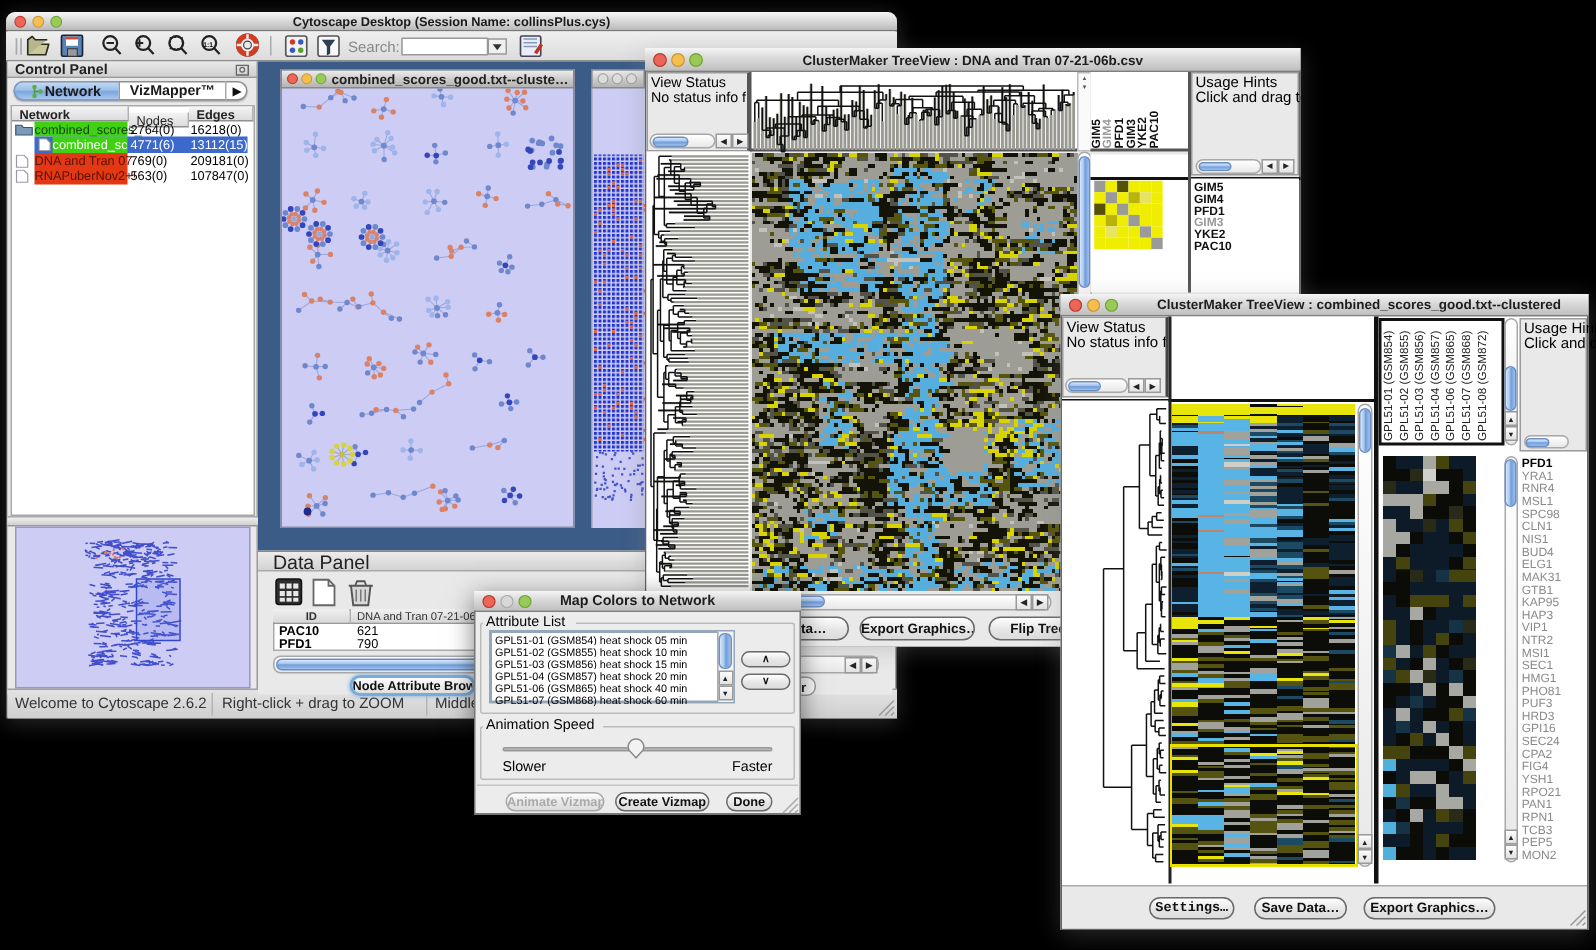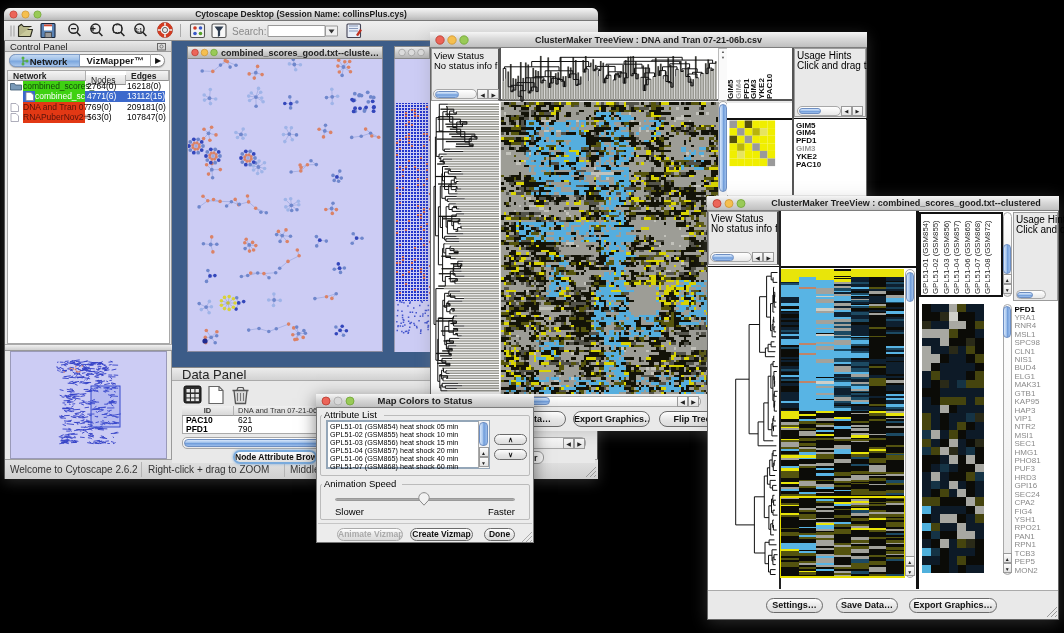--- a/index.html
+++ b/index.html
@@ -61,21 +61,21 @@
  <path d="M210.5 26.5h9l-3.4 4.5v4.8l-2.2 1.2v-6z" fill="#2f3e52"></path>
  <text x="228" y="34.5" font-size="10" fill="#888">Search:</text>
  <rect x="264" y="25.5" width="57" height="11" fill="#fff" stroke="#999" stroke-width="1"></rect>
  <rect x="321.5" y="26" width="12" height="10" fill="#f0f0f0" stroke="#999" stroke-width="1"></rect>
  <path d="M324.5 29.5h6l-3 4z" fill="#333"></path>
  <rect x="343" y="24" width="13.5" height="13.5" rx="1" fill="#e8eef8" stroke="#445" stroke-width="1.1"></rect>
  <path d="M345 26h9M345 28.5h9M345 31h9" stroke="#8899bb" stroke-width="1"></path>
  <path d="M352 35l4-6 2 1.2-4 6z" fill="#c03020"></path>
 </g>
   </svg>
-<div style="left:5px;top:41px;width:167px;height:11px;background:linear-gradient(#e9e9e9,#cfcfcf);border-bottom:1px solid #9a9a9a;border-right:1px solid #9a9a9a;font-size:9.5px;font-weight:normal;color:#222;padding-left:5px;line-height:11px">Control Panel</div>
+<div style="left:5px;top:41px;width:167px;height:11px;background:linear-gradient(#e9e9e9,#cfcfcf);border-bottom:1px solid #9a9a9a;border-right:1px solid #9a9a9a;font-size:9.5px;font-weight:bold;color:#222;padding-left:5px;line-height:11px">Control Panel</div>
 <svg style="left:157px;top:43px" width="10" height="8">
     <rect x="0.5" y="0.5" width="8" height="6.5" fill="none" stroke="#666" stroke-width="1"></rect>
     <circle cx="4.5" cy="3.5" r="1.6" fill="none" stroke="#666" stroke-width=".8"></circle>
   </svg>
 <div style="left:5px;top:52px;width:167px;height:411px;background:#e9e9e9;border-right:1px solid #9a9a9a"></div>
 <div style="left:9px;top:53.5px;width:156px;height:13.5px;background:#fff;border:1px solid #8f8f8f;border-radius:7px;box-shadow:0 1px 1px rgba(0,0,0,.25)"></div>
 <div style="left:9px;top:53.5px;width:71px;height:13.5px;background:linear-gradient(#c4d9f2,#9dbfe8 45%,#7aa6de 55%,#a8c6ec);border:1px solid #7d9cc8;border-radius:7px 0 0 7px;font-size:9.5px;font-weight:bold;color:#1a1a1a;text-align:center;line-height:13px;padding-left:8px">Network</div>
 <svg style="left:20px;top:55.5px" width="10" height="10">
     <path d="M3 1.5v7M3 5h4" stroke="#4a9a3a" stroke-width="1"></path>
     <circle cx="3" cy="2" r="1.5" fill="#55b040"></circle>
@@ -769,28 +769,28 @@
     <text x="1014.5" y="513.5799999999999" font-size="8" font-weight="normal" fill="#8a8a8a">FIG4</text>
     <text x="1014.5" y="522.0" font-size="8" font-weight="normal" fill="#8a8a8a">YSH1</text>
     <text x="1014.5" y="530.42" font-size="8" font-weight="normal" fill="#8a8a8a">RPO21</text>
     <text x="1014.5" y="538.84" font-size="8" font-weight="normal" fill="#8a8a8a">PAN1</text>
     <text x="1014.5" y="547.26" font-size="8" font-weight="normal" fill="#8a8a8a">RPN1</text>
     <text x="1014.5" y="555.6800000000001" font-size="8" font-weight="normal" fill="#8a8a8a">TCB3</text>
     <text x="1014.5" y="564.1" font-size="8" font-weight="normal" fill="#8a8a8a">PEP5</text>
     <text x="1014.5" y="572.52" font-size="8" font-weight="normal" fill="#8a8a8a">MON2</text>
   </svg>
 <div style="left:708px;top:590px;width:350px;height:29px;background:#e9e9e9;border-top:1px solid #aaa"></div>
-<div class="pill" style="left:766px;top:598px;width:57px;height:14.5px;font-size:9px;line-height:12.5px;">Settings…</div>
+<div class="pill" style="left:766px;top:598px;width:57px;height:14.5px;font-size:9px;line-height:12.5px;font-family:Liberation Mono, monospace;">Settings…</div>
 <div class="pill" style="left:836px;top:598px;width:62px;height:14.5px;font-size:9px;line-height:12.5px;">Save Data…</div>
 <div class="pill" style="left:909px;top:598px;width:88px;height:14.5px;font-size:9px;line-height:12.5px;">Export Graphics…</div>
 <svg style="left:1045px;top:605px" width="14" height="14">
     <path d="M12 2L2 12M12 6L6 12M12 10L10 12" stroke="#999" stroke-width="1"></path>
   </svg>
 <div style="left:316px;top:394px;width:218px;height:149px;background:#ececec;border:1px solid #777;box-shadow:0 4px 16px rgba(0,0,0,.5)"></div>
-<div class="tb" style="left:316px;top:394px;width:218px;height:14px;font-size:9.5px;line-height:14px">Map Colors to Status</div>
+<div class="tb" style="left:316px;top:394px;width:218px;height:14px;font-size:9.5px;line-height:14px">Map Colors to Network</div>
 <svg style="left:316px;top:394px" width="70" height="14">
     <circle cx="10" cy="7" r="4" fill="#ec6559" stroke="#b8382c" stroke-width=".8"></circle>
     <circle cx="22" cy="7" r="4" fill="#d8d8d8" stroke="#aaa" stroke-width=".8"></circle>
     <circle cx="34" cy="7" r="4" fill="#99ca57" stroke="#6fa434" stroke-width=".8"></circle>
   </svg>
 <div style="left:320px;top:415px;width:210px;height:61px;border:1px solid #bbb;border-radius:2px"></div>
 <div style="left:322px;top:409px;width:62px;height:11px;background:#ececec;font-size:9.5px;color:#000;padding-left:2px">Attribute List</div>
 <div style="left:326px;top:420px;width:164px;height:49px;background:#fff;border:2px solid #94a6b8"></div>
 <div style="left:330px;top:421.7px;width:148px;height:8.5px;font-size:7.2px;color:#000;white-space:nowrap;overflow:hidden">GPL51-01 (GSM854) heat shock 05 min</div>
 <div style="left:330px;top:429.8px;width:148px;height:8.5px;font-size:7.2px;color:#000;white-space:nowrap;overflow:hidden">GPL51-02 (GSM855) heat shock 10 min</div>

